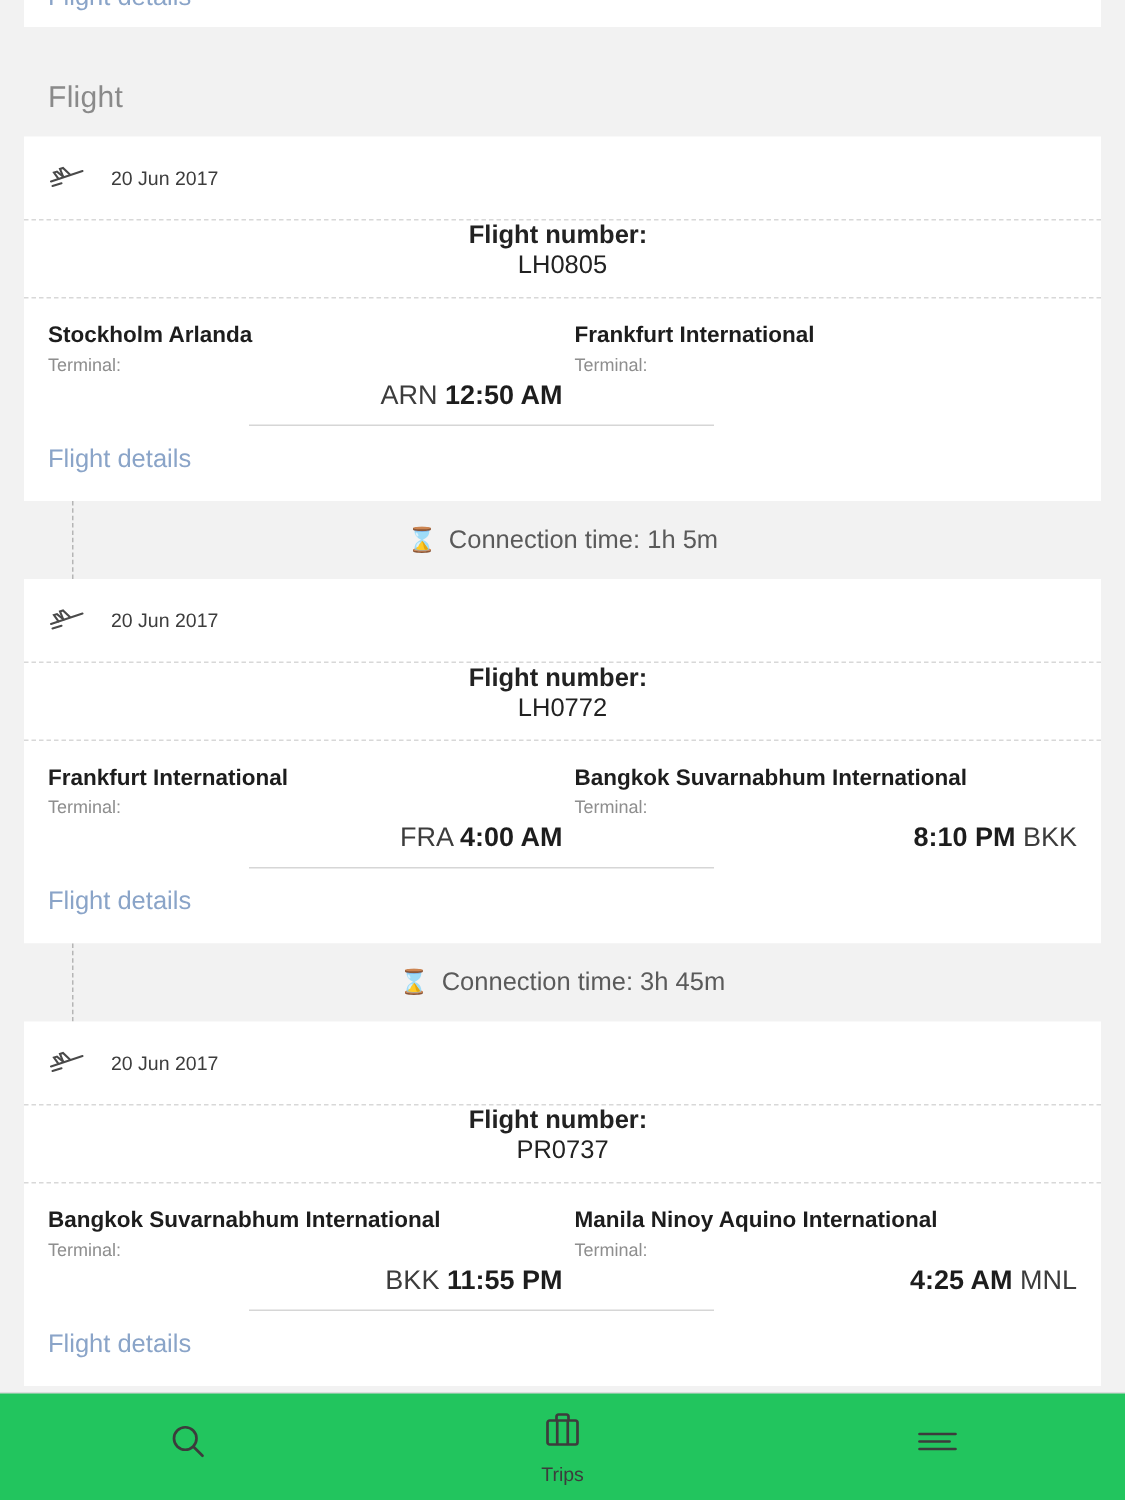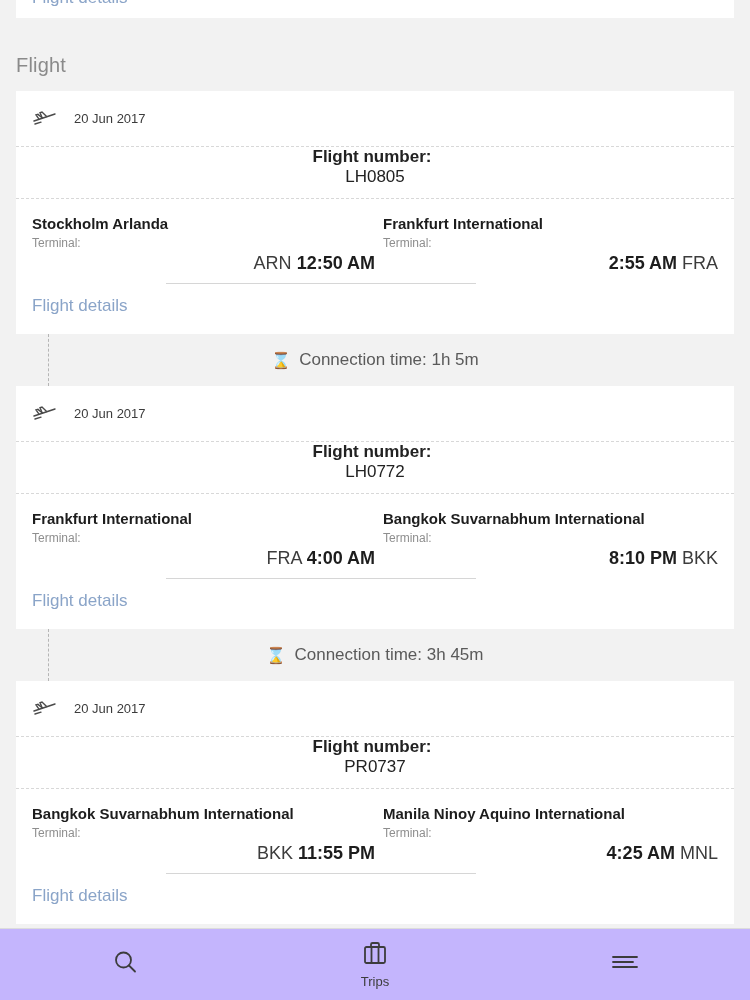--- a/index.html
+++ b/index.html
@@ -29,21 +29,21 @@
   .top-partial .link {
     position: absolute;
     top: -12px;
     left: 16px;
     color: #8aa4c8;
     font-size: 17px;
   }
 
   
   .section-header {
-    padding: 36px 0 14px 16px;
+    padding: 36px 0 14px 32px;
     font-size: 20px;
     color: #8a8a8a;
     font-weight: normal;
     letter-spacing: 0.2px;
   }
 
   
   .list {
     flex: 0 0 auto;
     padding: 0 16px;
@@ -163,21 +163,21 @@
   }
 
   .spacer-bottom {
     flex: 1 1 auto;
     background: #f2f2f2;
   }
 
   
   .tabbar {
     height: 72px;
-    background: #c4b5fd;
+    background: #22c55e;
     border-top: 1px solid #dcdcdc;
     display: flex;
     align-items: center;
   }
   .tab {
     flex: 1;
     display: flex;
     flex-direction: column;
     align-items: center;
     justify-content: center;
@@ -226,24 +226,20 @@
           <div class="airport-name">Stockholm Arlanda</div>
           <div class="terminal-label">Terminal:</div>
           <div class="time-line">
             <span class="code">ARN</span>
             <span class="time">12:50 AM</span>
           </div>
         </div>
         <div class="route-col right">
           <div class="airport-name">Frankfurt International</div>
           <div class="terminal-label">Terminal:</div>
-          <div class="time-line">
-            <span class="time">2:55 AM</span>
-            <span class="code">FRA</span>
-          </div>
         </div>
         <div class="route-connector"></div>
       </div>
 
       <div class="card-row-details">
         <span class="details-link">Flight details</span>
       </div>
     </div>
 
     <div class="connection">

